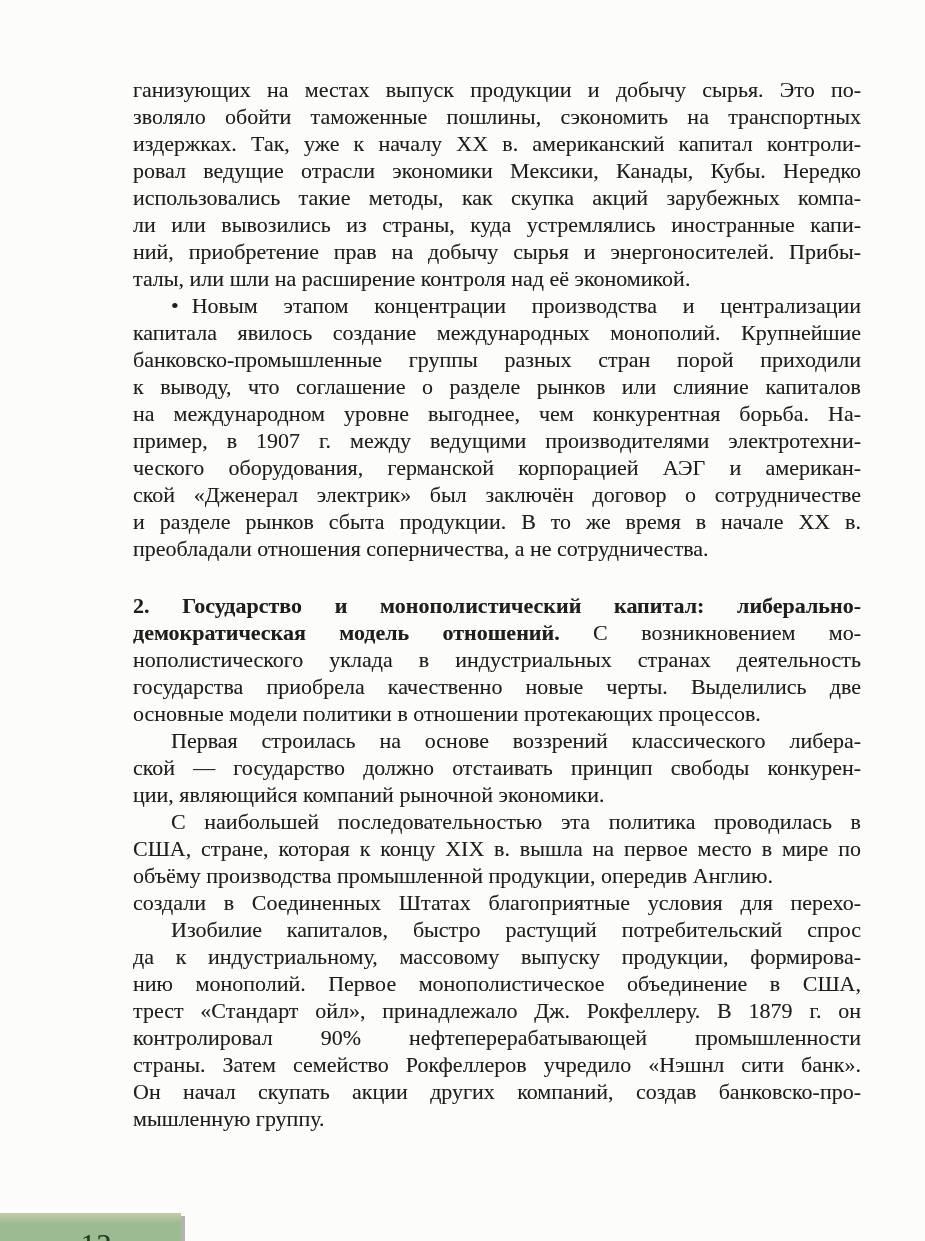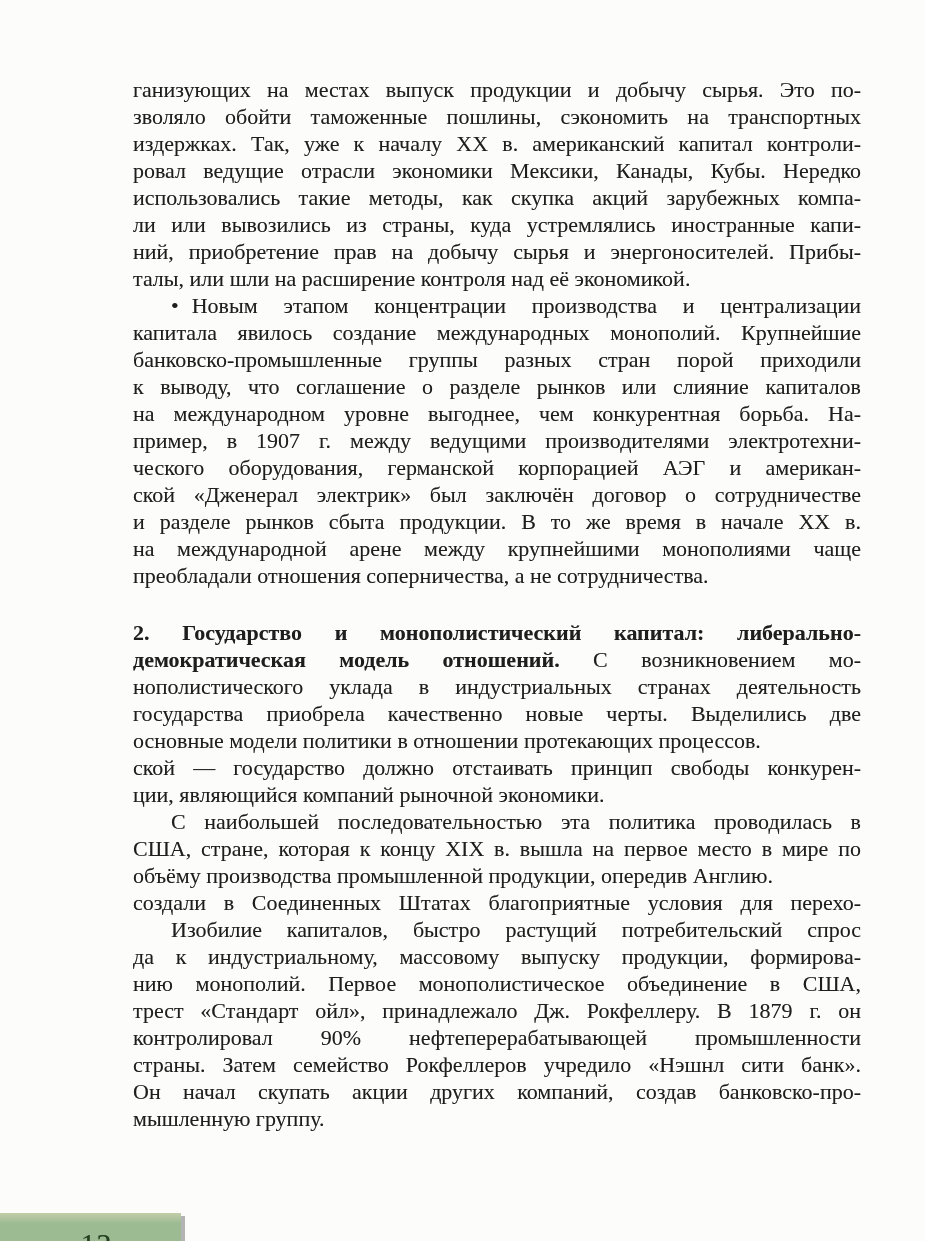--- a/index.html
+++ b/index.html
@@ -87,31 +87,31 @@
       <div class="para para-bulleted">
         <div class="ln ind"><span class="bl">•</span><span>Новым этапом концентрации производства и централизации</span></div>
         <div class="ln"><span>капитала явилось </span><span class="i">создание международных монополий</span><span>. Крупнейшие</span></div>
         <div class="ln"><span>банковско-промышленные группы разных стран порой приходили</span></div>
         <div class="ln"><span>к выводу, что соглашение о разделе рынков или слияние капиталов</span></div>
         <div class="ln"><span>на международном уровне выгоднее, чем конкурентная борьба. На-</span></div>
         <div class="ln"><span>пример, в 1907 г. между ведущими производителями электротехни-</span></div>
         <div class="ln"><span>ческого оборудования, германской корпорацией АЭГ и американ-</span></div>
         <div class="ln"><span>ской «Дженерал электрик» был заключён договор о сотрудничестве</span></div>
         <div class="ln"><span>и разделе рынков сбыта продукции. В то же время в начале XX в.</span></div>
-        <div class="ln"><span>на международной арене между крупнейшими монополиями чаще</span></div>
         <div class="ln last"><span>преобладали отношения соперничества, а не сотрудничества.</span></div>
       </div>
       <div class="para para-section">
         <div class="ln"><span class="b">2. Государство и монополистический капитал: либерально-</span></div>
         <div class="ln"><span class="b">демократическая модель отношений.</span><span> С возникновением мо-</span></div>
         <div class="ln"><span>нополистического уклада в индустриальных странах деятельность</span></div>
         <div class="ln"><span>государства приобрела качественно новые черты. Выделились две</span></div>
         <div class="ln last"><span>основные модели политики в отношении протекающих процессов.</span></div>
       </div>
       <div class="para para-indented">
+        <div class="ln ind"><span>Первая строилась на основе воззрений классического либера-</span></div>
         <div class="ln"><span>ской — государство должно отстаивать </span><span class="i">принцип свободы конкурен-</span></div>
         <div class="ln last"><span class="i">ции</span><span>, являющийся компаний рыночной экономики.</span></div>
       </div>
       <div class="para para-indented">
         <div class="ln ind"><span>С наибольшей последовательностью эта политика проводилась в</span></div>
         <div class="ln"><span>США, стране, которая к концу XIX в. вышла на первое место в мире по</span></div>
         <div class="ln last"><span>объёму производства промышленной продукции, опередив Англию.</span></div>
       </div>
       <div class="para para-indented">
         <div class="ln"><span>создали в Соединенных Штатах благоприятные условия для перехо-</span></div>

